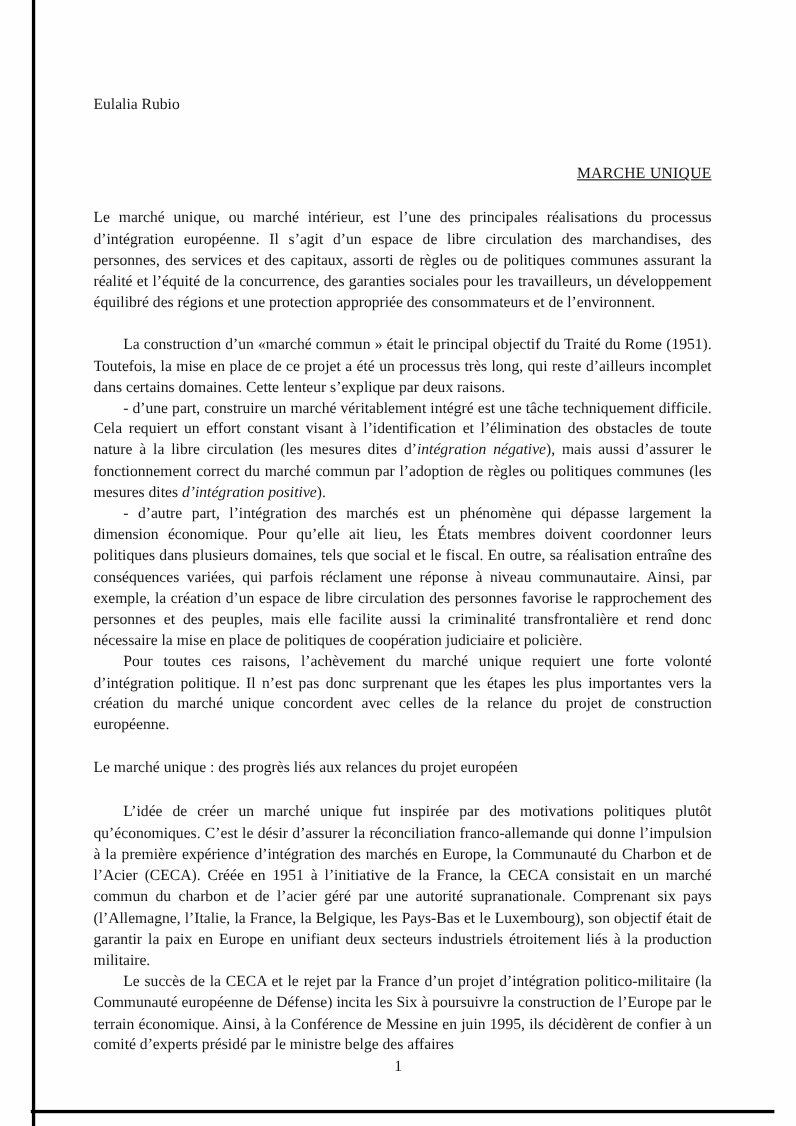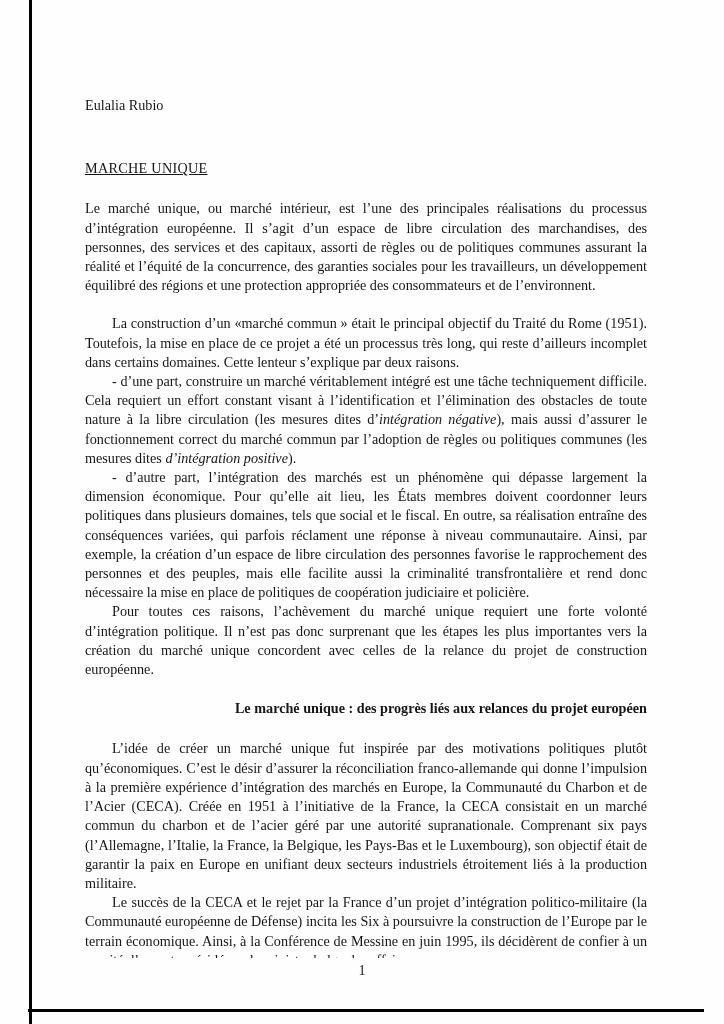--- a/index.html
+++ b/index.html
@@ -26,36 +26,36 @@
     background: #000;
   }
   .content {
     position: absolute;
     left: 85px; top: 86px;
     width: 562px; height: 872px;
     overflow: hidden;
     font-size: 14.2px;
     line-height: 19.2px;
   }
-  .author-block div { white-space: nowrap; margin-top: 10px; }
+  .author-block div { white-space: nowrap; }
   .doc-title {
     font-size: 14.2px;
     font-weight: normal;
     text-decoration: underline;
-    text-align: left;
+    text-align: right;
     letter-spacing: 0.3px;
     margin: 44px 0 21px 0;
   }
   .para { margin: 0; text-align: justify; }
   .indent { text-indent: 27px; }
   .spaced { margin-top: 19px; }
   .section-heading {
     font-size: 14.2px;
-    font-weight: bold;
-    text-align: right;
+    font-weight: normal;
+    text-align: left;
     margin: 20px 0 21px 0;
   }
   .page-number {
     position: absolute;
     left: 0; top: 962px;
     width: 724px;
     text-align: center;
     font-size: 14.2px;
   }
 </style>

